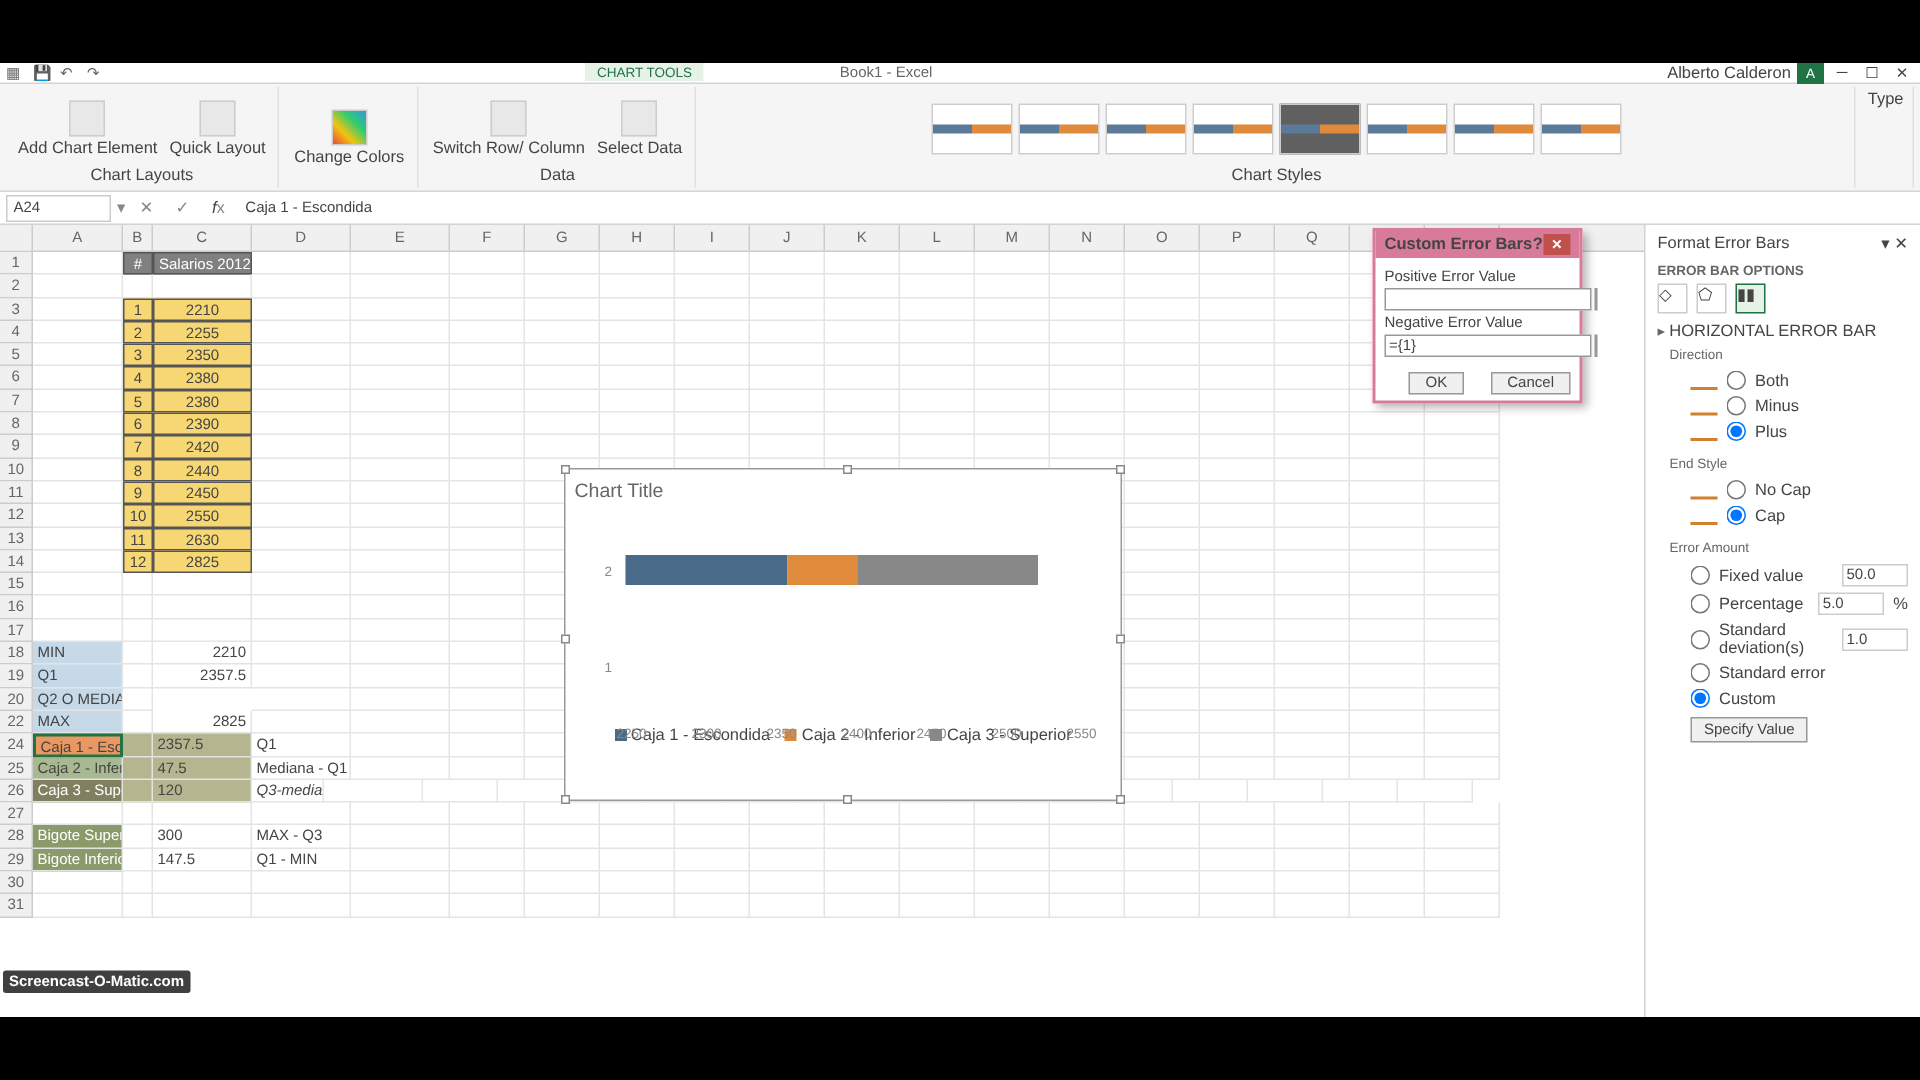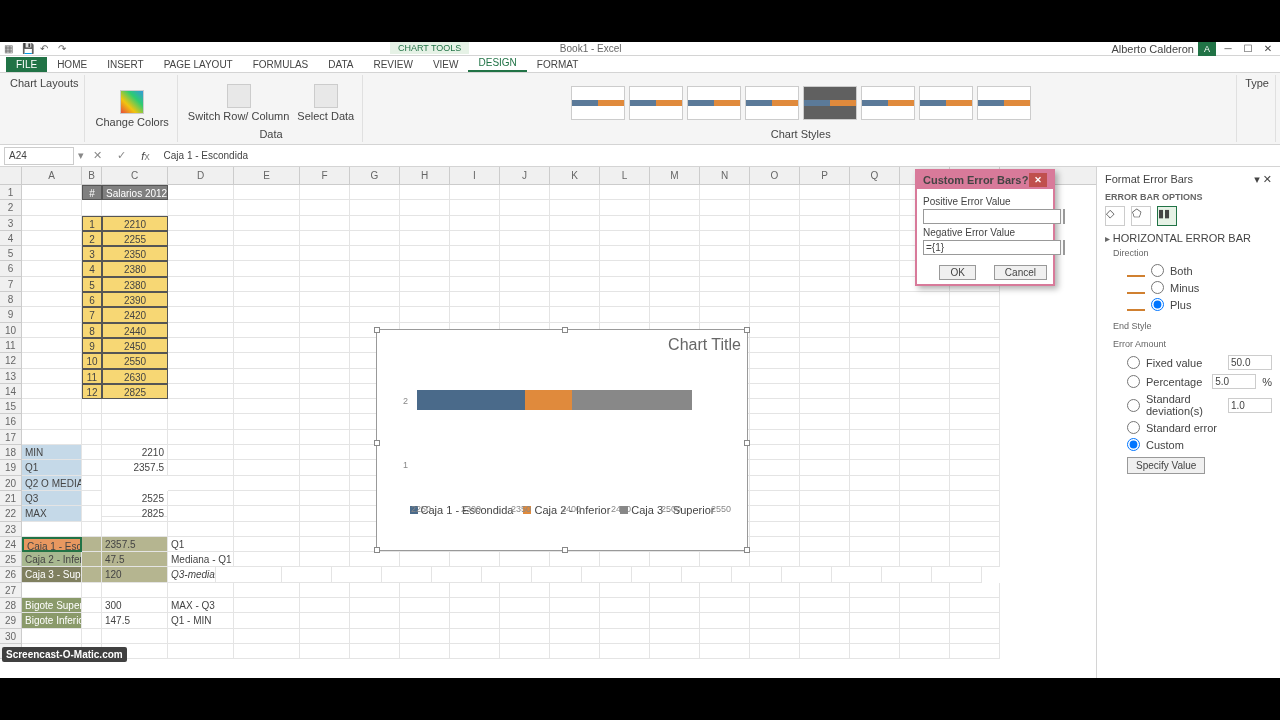--- a/index.html
+++ b/index.html
@@ -42,21 +42,21 @@
 .stat-lbl{background:#c5d9e8}
 .stat-val{text-align:right}
 .caja1{background:#e89860}
 .caja2{background:#a8b890}
 .caja3{background:#808060;color:#fff}
 .caja-val{background:#b5b590}
 .caja1.sel{border:2px solid #217346}
 .bigote{background:#8a9a6a;color:#fff}
 .chart-obj{position:absolute;left:376px;top:162px;width:372px;height:222px;background:#fff;border:1px solid #999}
 .chart-obj .handle{position:absolute;width:6px;height:6px;background:#fff;border:1px solid #888}
-.chart-title{text-align:right;font-size:16px;color:#666;padding:6px}
+.chart-title{text-align:left;font-size:13px;color:#666;padding:6px}
 .chart-plot{position:relative;height:140px;margin:0 20px}
 .bar-row{position:absolute;display:flex;height:20px;left:20px}
 .seg{height:20px}
 .axis-lbl{position:absolute;font-size:9px;color:#888}
 .chart-legend{display:flex;justify-content:center;gap:10px;font-size:9px;padding:4px}
 .leg-item{display:flex;align-items:center;gap:3px}
 .leg-sw{width:8px;height:8px}
 .dialog{position:absolute;left:915px;top:2px;width:140px;background:#fff;border:2px solid #d87a9a;box-shadow:3px 3px 6px rgba(0,0,0,.3);z-index:10}
 .dlg-title{background:#d87a9a;color:#fff;font-size:10px;font-weight:bold;padding:2px 6px;display:flex;justify-content:space-between;align-items:center}
 .dlg-close{background:#c0504d;color:#fff;width:18px;height:14px;text-align:center;font-size:9px;line-height:14px}
@@ -100,35 +100,33 @@
     <div class="titlebar-center">Book1 - Excel</div>
     <div class="titlebar-right">
       <span>Alberto Calderon</span>
       <span class="user-box">A</span>
       <span class="wc">─</span>
       <span class="wc">☐</span>
       <span class="wc">✕</span>
     </div>
   </div>
 
-  <div class="ribbon-tabs" id="rtabs">
-      <div class="rtab file">FILE</div>
-      <div class="rtab">HOME</div>
-      <div class="rtab">INSERT</div>
-      <div class="rtab">PAGE LAYOUT</div>
-      <div class="rtab">FORMULAS</div>
-      <div class="rtab">DATA</div>
-      <div class="rtab">REVIEW</div>
-      <div class="rtab">VIEW</div>
-      <div class="rtab active">DESIGN</div>
-      <div class="rtab">FORMAT</div>
-    </div>
 
   <div class="ribbon-body">
     <div class="rgroup">
+      <div class="rgroup-items">
+        <div class="rbtn">
+            <div class="rbtn-icon"></div>
+            <span>Add Chart Element</span>
+          </div>
+        <div class="rbtn">
+            <div class="rbtn-icon"></div>
+            <span>Quick Layout</span>
+          </div>
+      </div>
       <span>Chart Layouts</span>
     </div>
     <div class="rgroup">
       <div class="rgroup-items">
         <div class="rbtn">
             <div class="rbtn-icon" style="background:linear-gradient(45deg,#e74c3c,#f1c40f,#2ecc71,#3498db)"></div>
             <span>Change Colors</span>
           </div>
       </div>
     </div>
@@ -655,68 +653,24 @@
             <div class="cell " style="width: 50px;"></div>
             <div class="cell " style="width: 50px;"></div>
             <div class="cell " style="width: 50px;"></div>
             <div class="cell " style="width: 50px;"></div>
             <div class="cell " style="width: 50px;"></div>
             <div class="cell " style="width: 50px;"></div>
             <div class="cell " style="width: 50px;"></div>
             <div class="cell " style="width: 50px;"></div>
           </div>
           <div class="row">
-            <div class="rh">21</div>
-            <div class="cell stat-lbl" style="width: 60px;">Q3</div>
-            <div class="cell " style="width: 20px;"></div>
-            <div class="cell stat-val" style="width: 66px;">2525</div>
-            <div class="cell " style="width: 66px;"></div>
-            <div class="cell " style="width: 66px;"></div>
-            <div class="cell " style="width: 50px;"></div>
-            <div class="cell " style="width: 50px;"></div>
-            <div class="cell " style="width: 50px;"></div>
-            <div class="cell " style="width: 50px;"></div>
-            <div class="cell " style="width: 50px;"></div>
-            <div class="cell " style="width: 50px;"></div>
-            <div class="cell " style="width: 50px;"></div>
-            <div class="cell " style="width: 50px;"></div>
-            <div class="cell " style="width: 50px;"></div>
-            <div class="cell " style="width: 50px;"></div>
-            <div class="cell " style="width: 50px;"></div>
-            <div class="cell " style="width: 50px;"></div>
-            <div class="cell " style="width: 50px;"></div>
-            <div class="cell " style="width: 50px;"></div>
-          </div>
-          <div class="row">
             <div class="rh">22</div>
             <div class="cell stat-lbl" style="width: 60px;">MAX</div>
             <div class="cell " style="width: 20px;"></div>
             <div class="cell stat-val" style="width: 66px;">2825</div>
-            <div class="cell " style="width: 66px;"></div>
-            <div class="cell " style="width: 66px;"></div>
-            <div class="cell " style="width: 50px;"></div>
-            <div class="cell " style="width: 50px;"></div>
-            <div class="cell " style="width: 50px;"></div>
-            <div class="cell " style="width: 50px;"></div>
-            <div class="cell " style="width: 50px;"></div>
-            <div class="cell " style="width: 50px;"></div>
-            <div class="cell " style="width: 50px;"></div>
-            <div class="cell " style="width: 50px;"></div>
-            <div class="cell " style="width: 50px;"></div>
-            <div class="cell " style="width: 50px;"></div>
-            <div class="cell " style="width: 50px;"></div>
-            <div class="cell " style="width: 50px;"></div>
-            <div class="cell " style="width: 50px;"></div>
-            <div class="cell " style="width: 50px;"></div>
-          </div>
-          <div class="row">
-            <div class="rh">23</div>
-            <div class="cell " style="width: 60px;"></div>
-            <div class="cell " style="width: 20px;"></div>
-            <div class="cell " style="width: 66px;"></div>
             <div class="cell " style="width: 66px;"></div>
             <div class="cell " style="width: 66px;"></div>
             <div class="cell " style="width: 50px;"></div>
             <div class="cell " style="width: 50px;"></div>
             <div class="cell " style="width: 50px;"></div>
             <div class="cell " style="width: 50px;"></div>
             <div class="cell " style="width: 50px;"></div>
             <div class="cell " style="width: 50px;"></div>
             <div class="cell " style="width: 50px;"></div>
             <div class="cell " style="width: 50px;"></div>
@@ -997,20 +951,32 @@
               <input type="radio" style="">
               <span>Minus</span>
             </label>
             <label class="tp-opt">
               <span class="tp-opt-icon" style="border-bottom:2px solid #d08030"></span>
               <input type="radio" checked="" style="">
               <span>Plus</span>
             </label>
           </div>
         <div class="tp-sub" style="font-weight:normal;margin-top:8px">End Style</div>
+        <div id="end-opts">
+            <label class="tp-opt">
+              <span class="tp-opt-icon" style="border-bottom:2px solid #d08030"></span>
+              <input type="radio" style="">
+              <span>No Cap</span>
+            </label>
+            <label class="tp-opt">
+              <span class="tp-opt-icon" style="border-bottom:2px solid #d08030"></span>
+              <input type="radio" checked="" style="">
+              <span>Cap</span>
+            </label>
+          </div>
         <div class="tp-sub" style="font-weight:normal;margin-top:8px">Error Amount</div>
         <div id="amt-opts">
             <label class="tp-opt">
               <input type="radio" style="">
               <span>Fixed value</span>
               <input class="tp-field" value="50.0" style="">
             </label>
             <label class="tp-opt">
               <input type="radio" style="">
               <span>Percentage</span>

